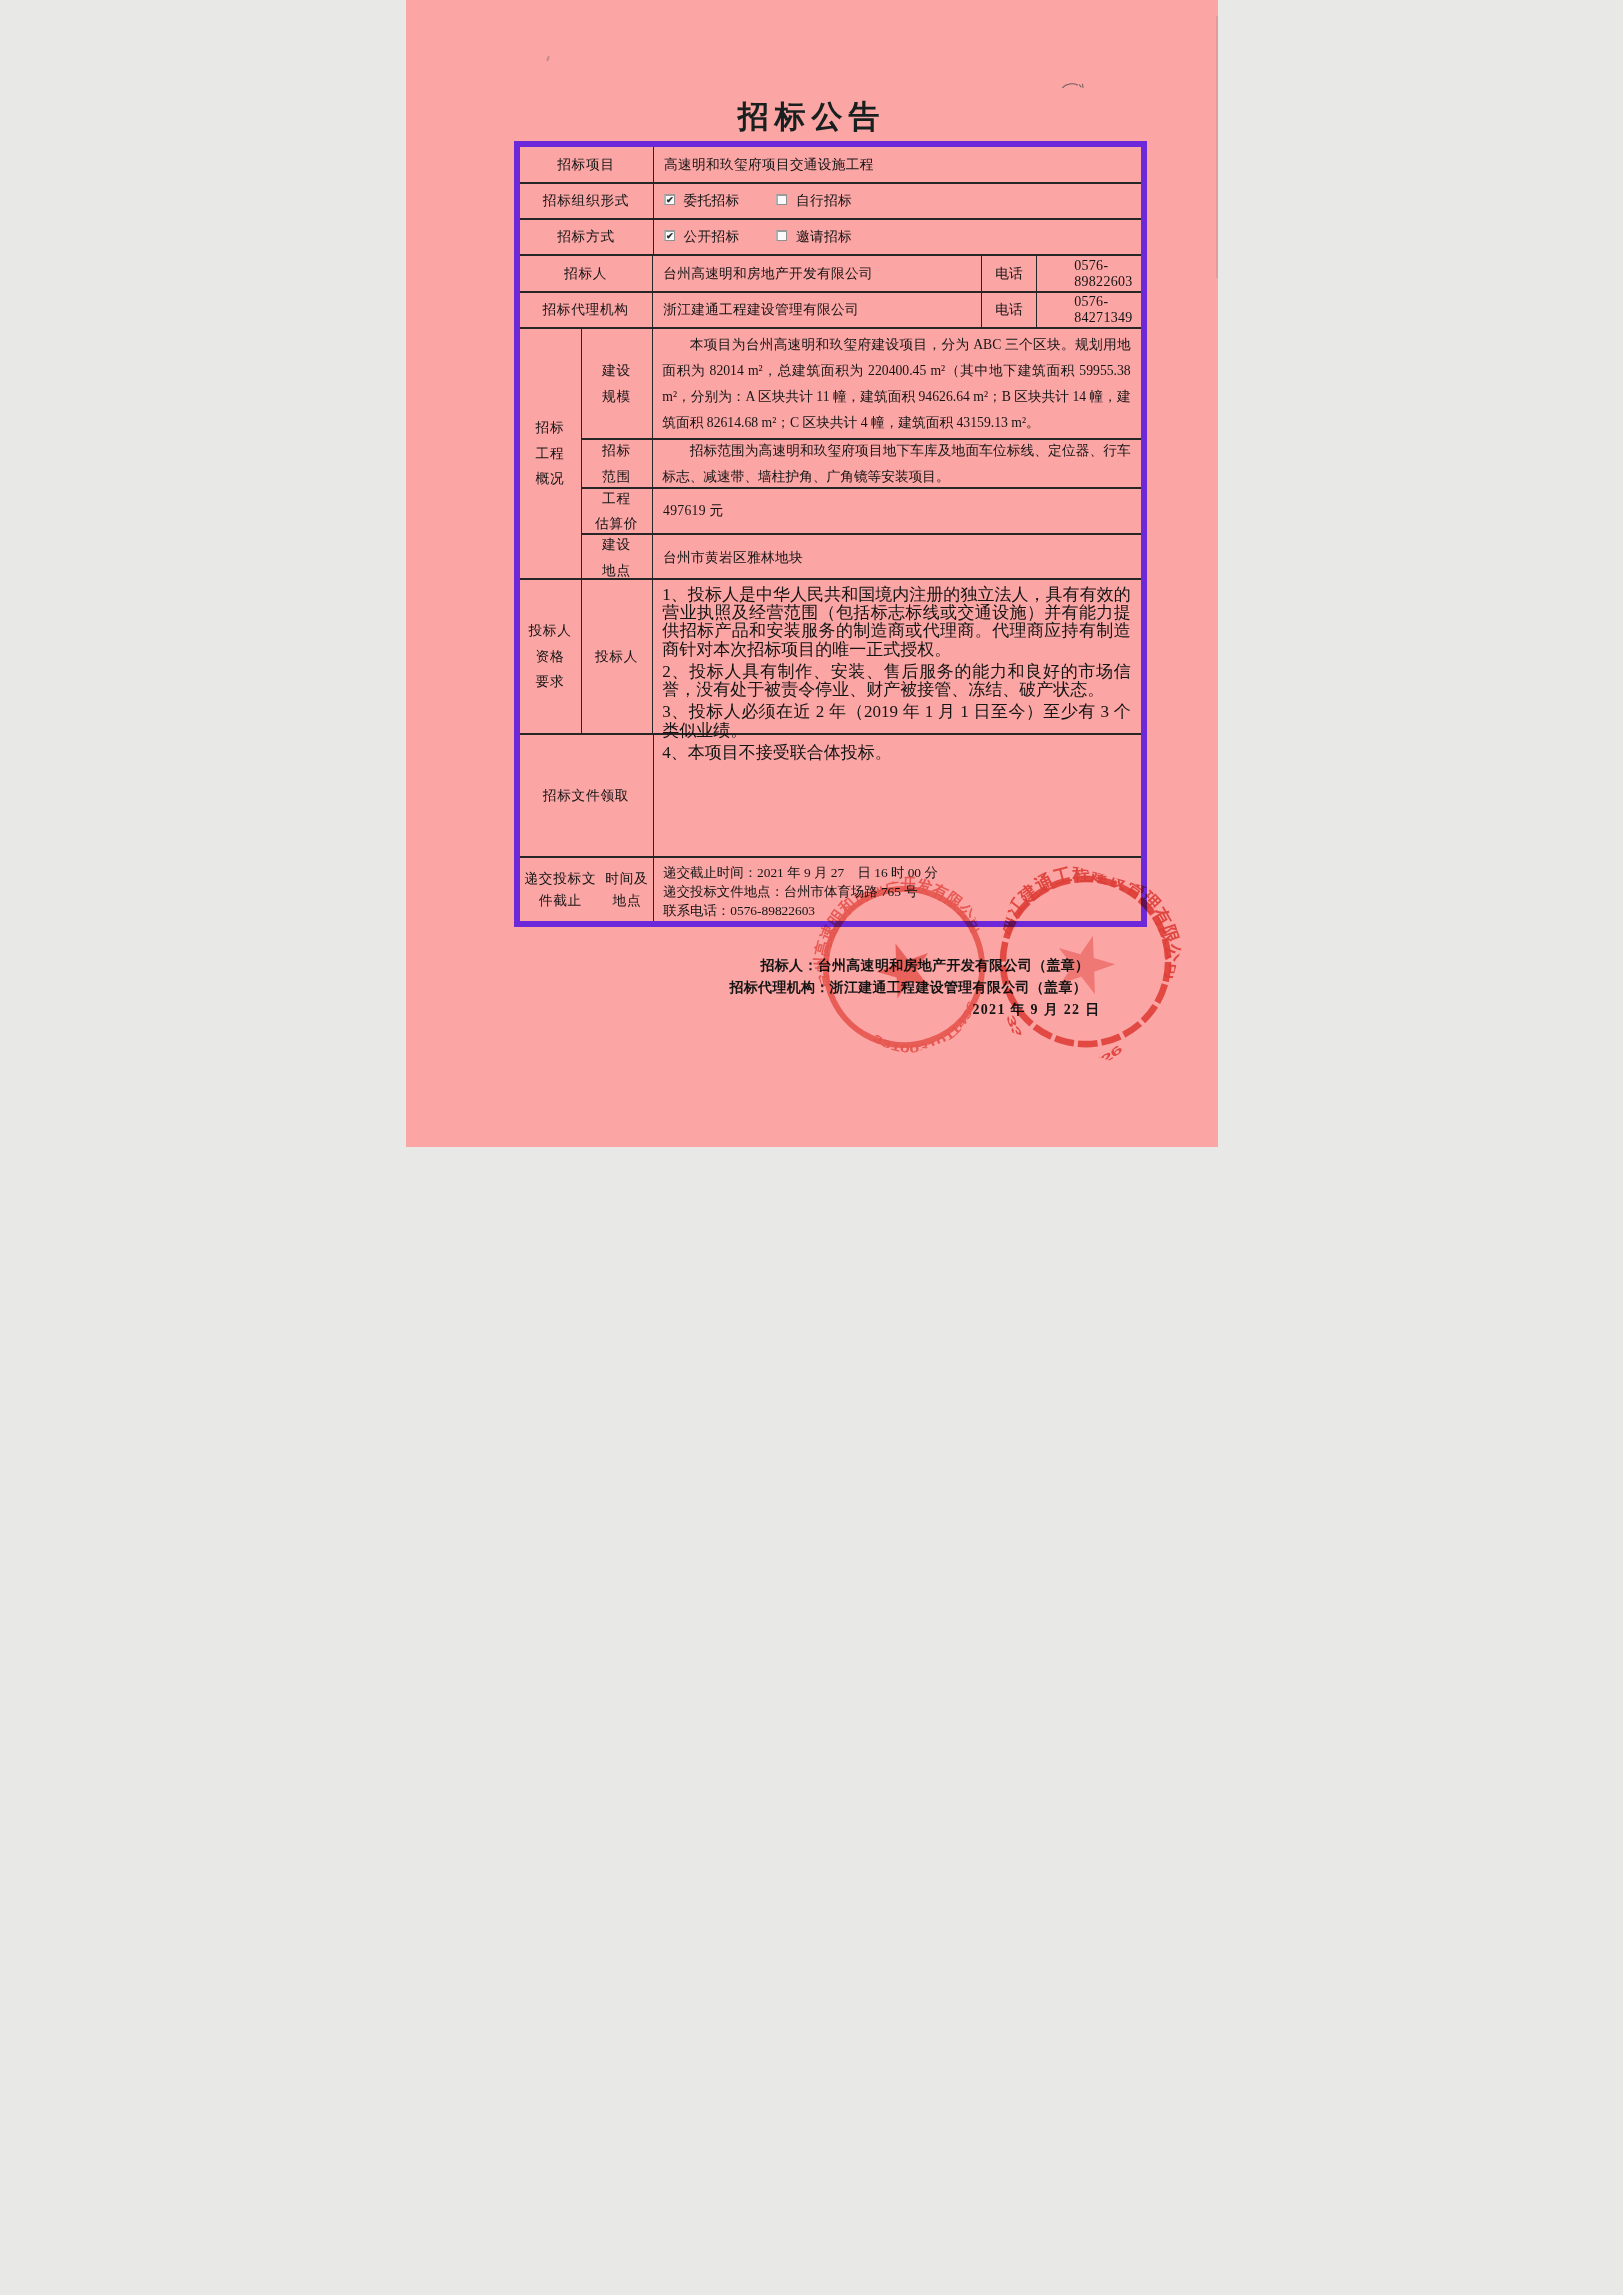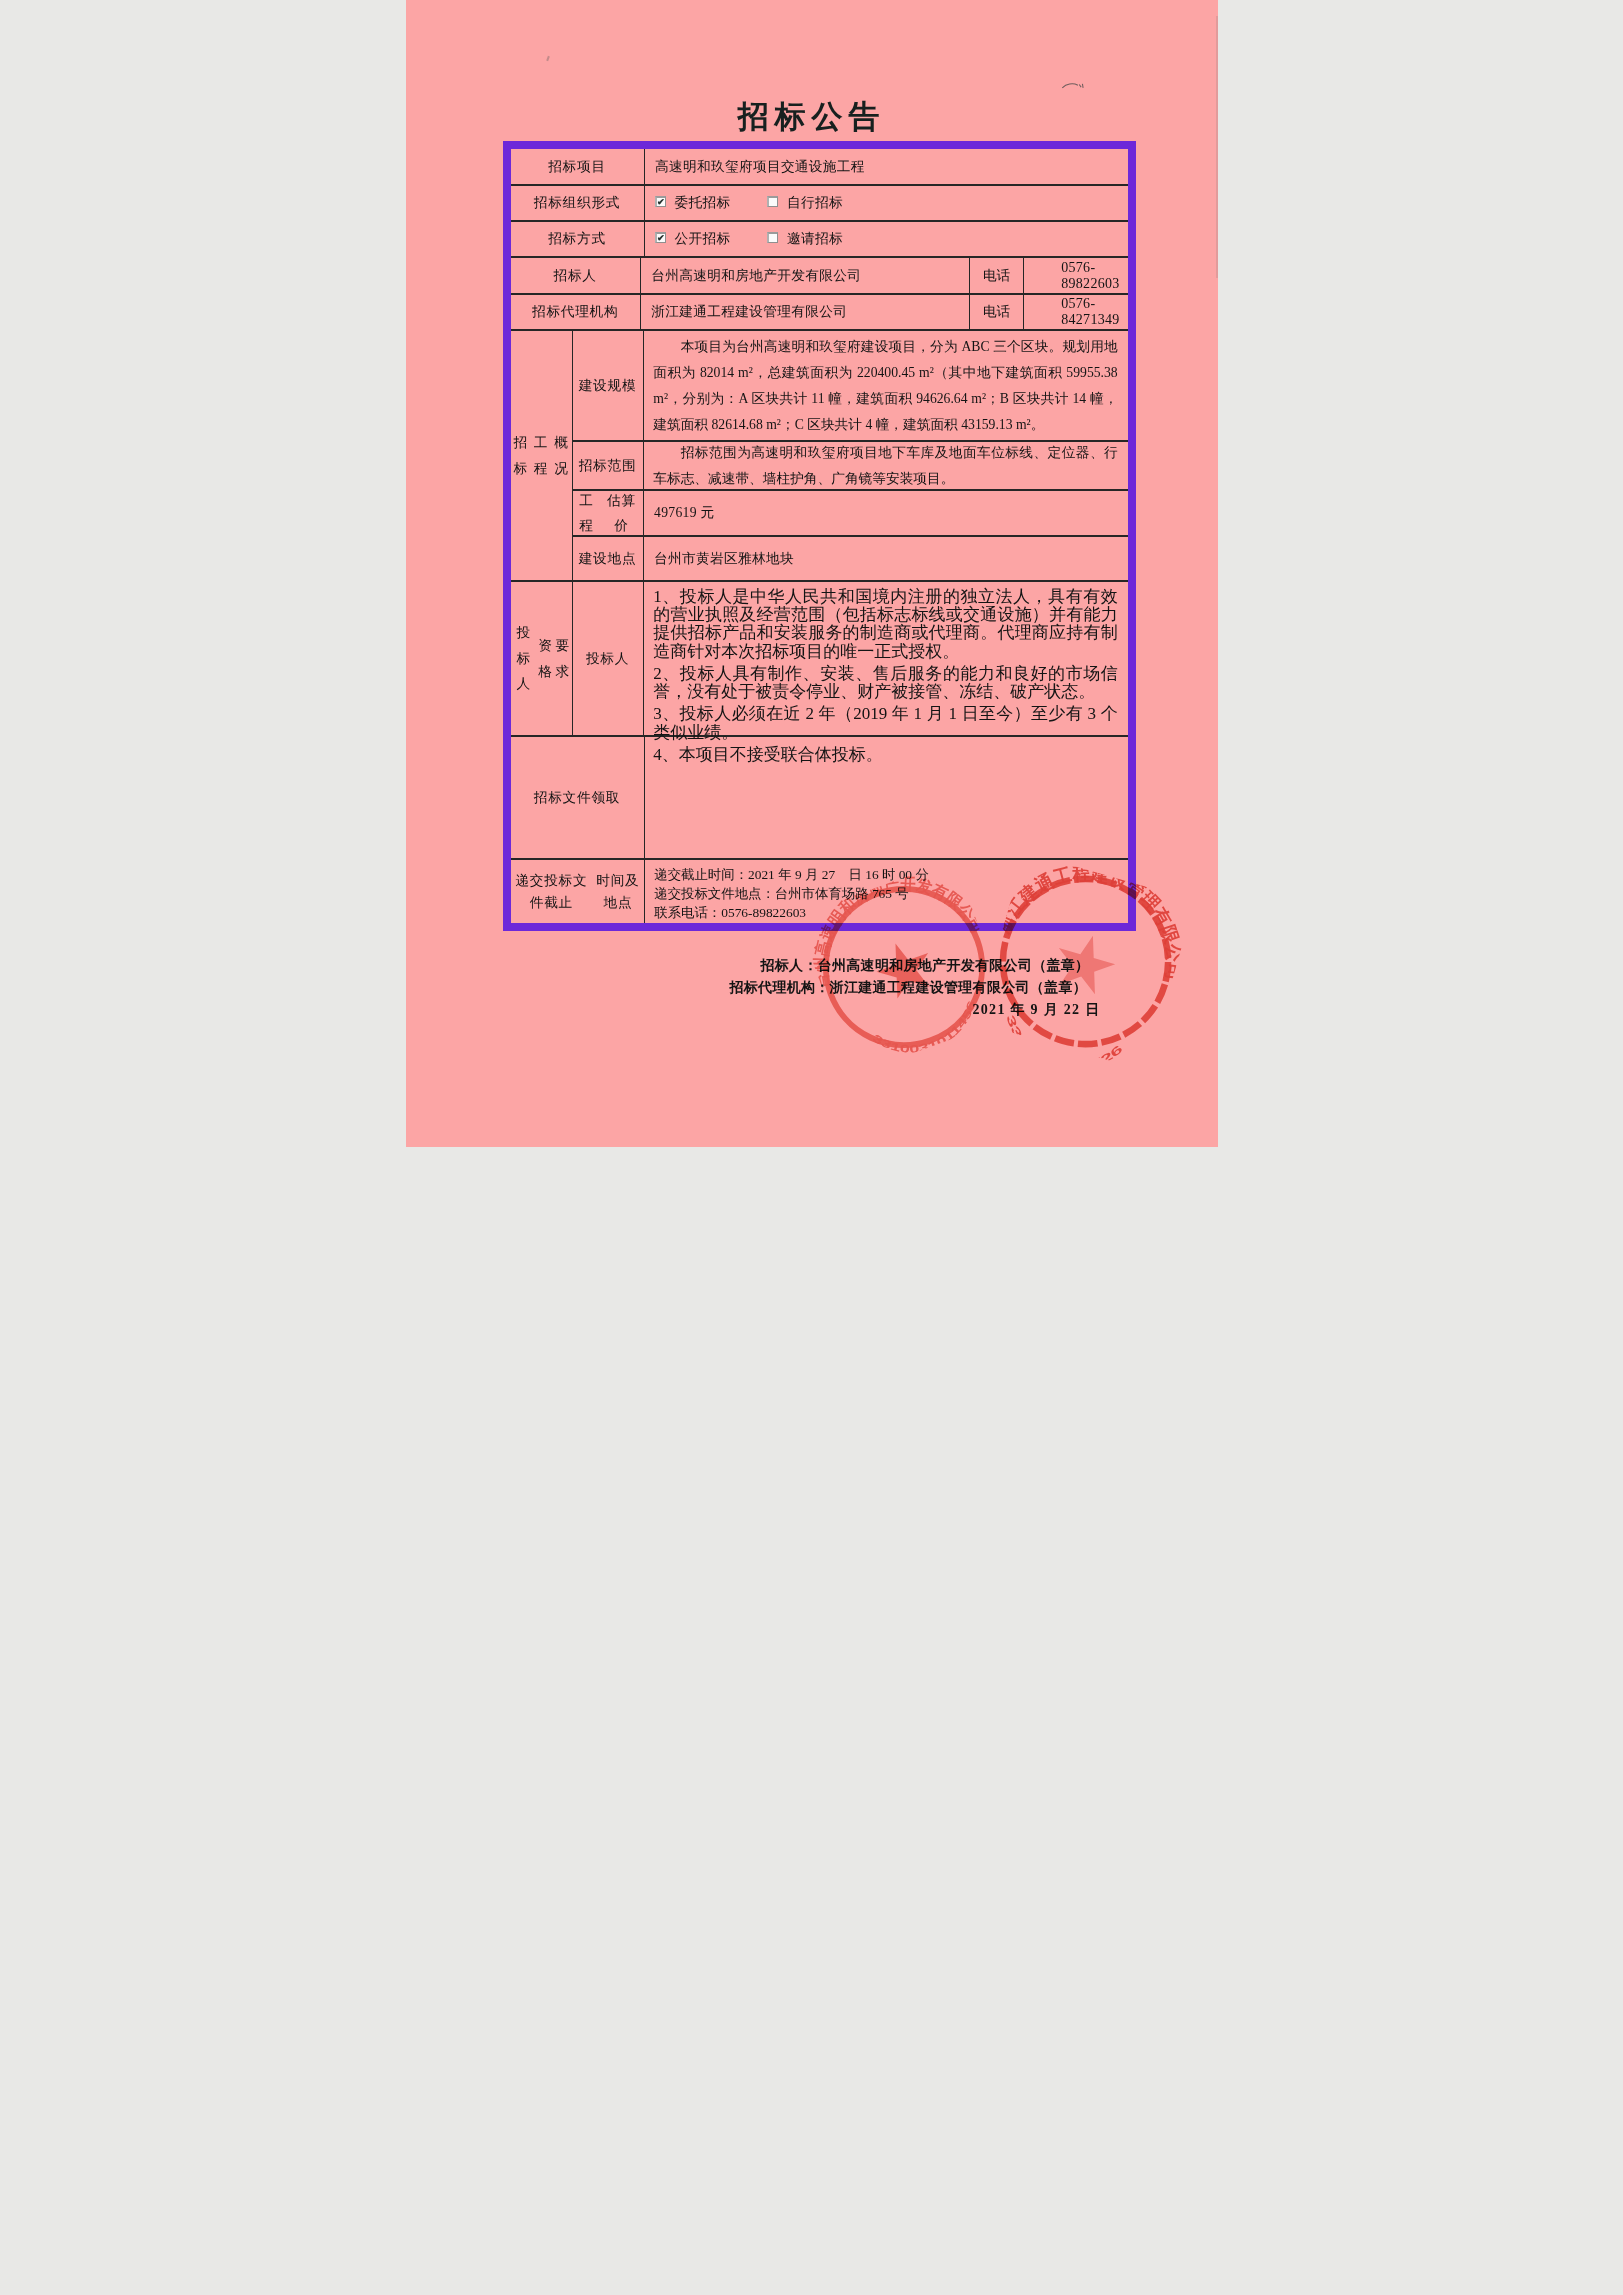--- a/index.html
+++ b/index.html
@@ -6,41 +6,41 @@
   .page {
     position:relative; width:812px; height:1147px; margin:0 auto;
     background:#fca5a5; overflow:hidden;
     font-family:"Liberation Serif","DejaVu Serif",serif; color:#141414;
   }
   .title {
     position:absolute; top:96px; left:0; right:0; text-align:center;
     font-family:"Liberation Sans","DejaVu Sans",sans-serif;
     font-size:31px; font-weight:700; letter-spacing:5.9px; color:#17201f;
   }
-  .tbl { position:absolute; left:97px; top:141px; width:633px; border:8px solid #6d28d9; box-sizing:border-box; background:transparent; }
+  .tbl { position:absolute; left:108px; top:141px; width:633px; border:6px solid #6d28d9; box-sizing:border-box; background:transparent; }
   .r { display:flex; border-bottom:2px solid #262626; box-sizing:border-box; align-items:stretch; }
   .r:last-child { border-bottom:none; }
   .c { border-right:1.3px solid #262626; box-sizing:border-box; display:flex; align-items:center; }
   .c.last { border-right:none; }
   .lbl { width:134px; justify-content:center; text-align:center; font-size:13.7px; letter-spacing:0.7px; }
   .val { flex:1; padding:0 10.5px; font-size:13.7px; letter-spacing:0.3px; }
   .h57{height:37px}.h54{height:35px}.h55{height:36px}.h56{height:37px}
   .phone-lbl { width:56px; justify-content:center; font-size:13.7px; }
   .phone-val { flex:1; padding:0 7.9px; font-size:14px; letter-spacing:0.3px;margin-left:29px; }
   .cval { width:329px; flex:none; }
   .cb {
     width:11px; height:11px; box-sizing:border-box; flex:none;
     border:1.3px solid #8f8f8f; border-top:2.6px solid #9b9b9b; border-left:2px solid #b0b0b0;
     background:#fbfbfb; display:inline-flex; align-items:center; justify-content:center;
     margin-right:8.5px; position:relative; top:-1.3px;
   }
   .cb.checked::after { content:"✔"; font-size:9.2px; font-weight:700; color:#26312e; line-height:1; position:relative; top:0.7px; }
   .optgroup { display:flex; align-items:center; }
   .opt2 { margin-left:37px; }
-  .vlab { flex-direction:row; justify-content:center; font-size:13.7px; line-height:1.85; text-align:center; letter-spacing:0.7px; }
+  .vlab { flex-direction:column; justify-content:center; font-size:13.7px; line-height:1.85; text-align:center; letter-spacing:0.7px; }
   .vlab span { display:block; }
   .gcol { width:62px; flex:none; }
   .scol { width:71px; flex:none; }
   .subrows { flex:1; display:flex; flex-direction:column; }
   .sr { display:flex; border-bottom:2px solid #262626; box-sizing:border-box; }
   .sr:last-child { border-bottom:none; }
   .para { flex:1; padding:5.2px 9.8px; font-size:13.7px; line-height:26px; text-align:justify; align-self:center; }
   .indent { text-indent:2em; }
   .items { flex:1; padding:3.9px 9.8px; font-size:17px; line-height:18.3px; text-align:justify; align-self:flex-start; }
   .items p { margin:2px 0 3.9px 0; }

